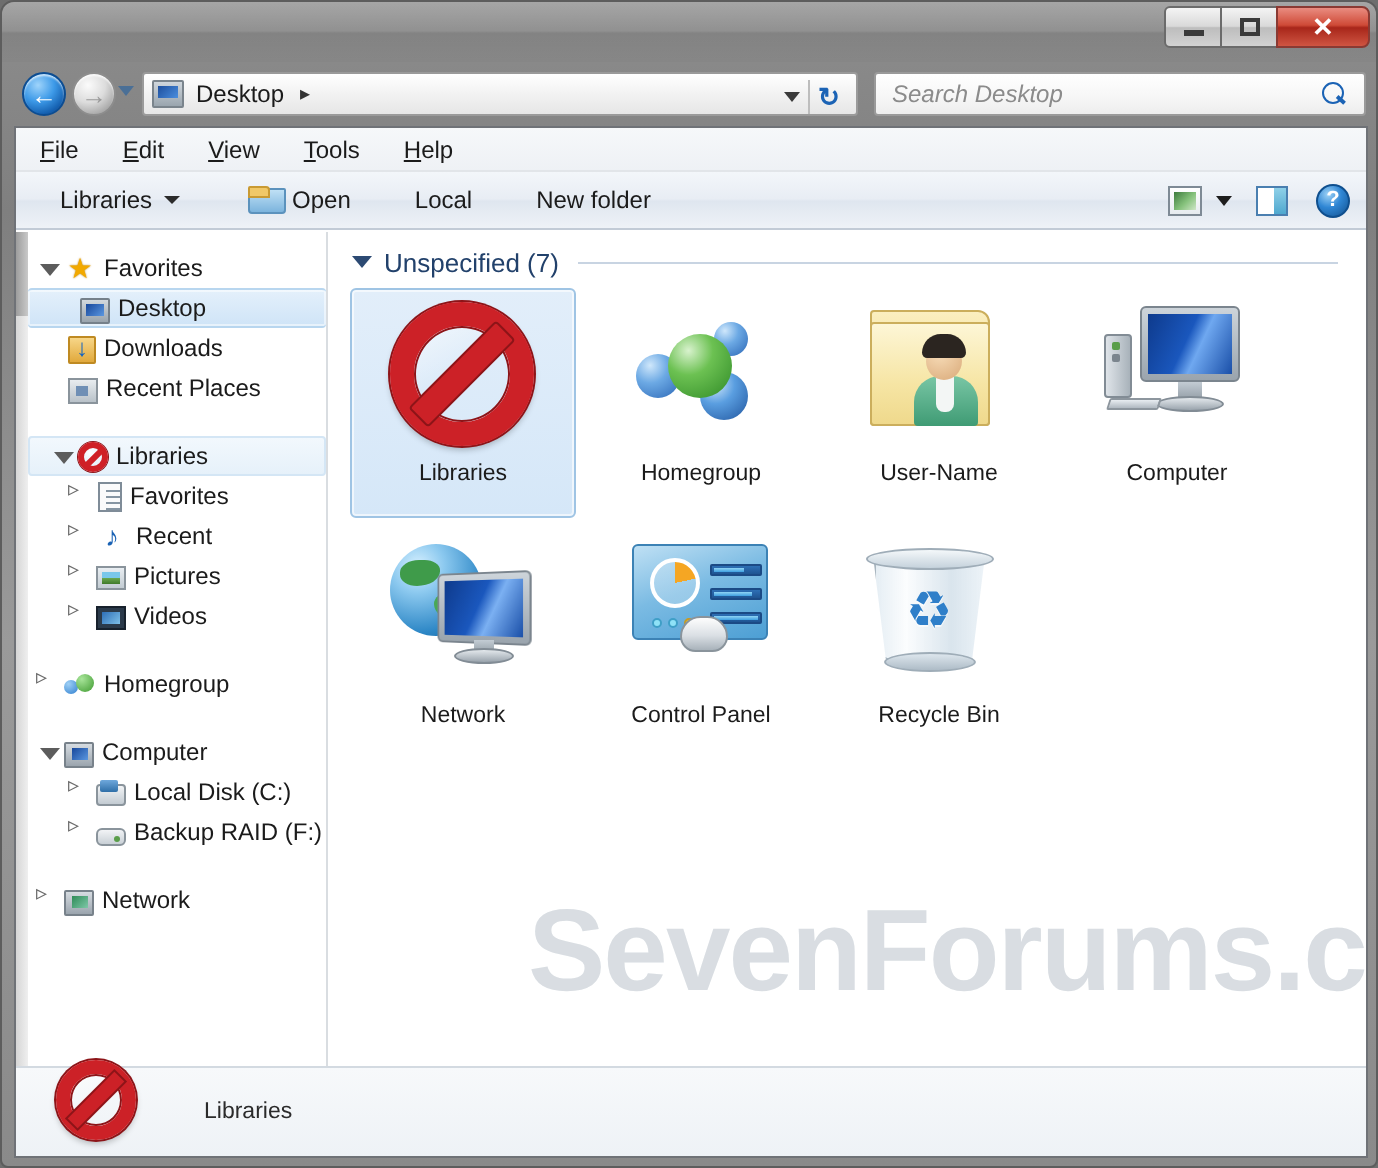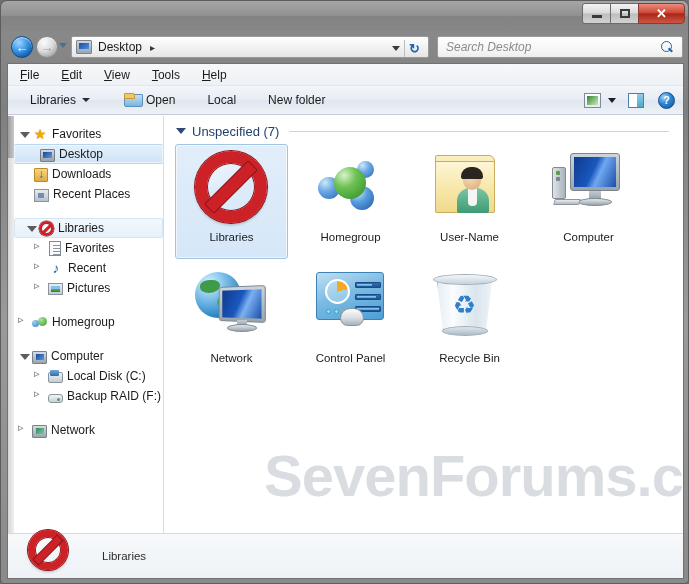--- a/index.html
+++ b/index.html
@@ -745,20 +745,25 @@
         </div>
         <div class="tree-item indent1">
           <span class="expander closed"></span>
           <span class="ti-ico ico-music">♪</span>
           <span class="ti-label">Recent</span>
         </div>
         <div class="tree-item indent1">
           <span class="expander closed"></span>
           <span class="ti-ico ico-pic"></span>
           <span class="ti-label">Pictures</span>
+        </div>
+        <div class="tree-item indent1">
+          <span class="expander closed"></span>
+          <span class="ti-ico ico-video"></span>
+          <span class="ti-label">Videos</span>
         </div>
 
         <div class="tree-gap"></div>
 
         <div class="tree-item">
           <span class="expander closed"></span>
           <span class="ti-ico ico-homegroup"></span>
           <span class="ti-label">Homegroup</span>
         </div>
 

